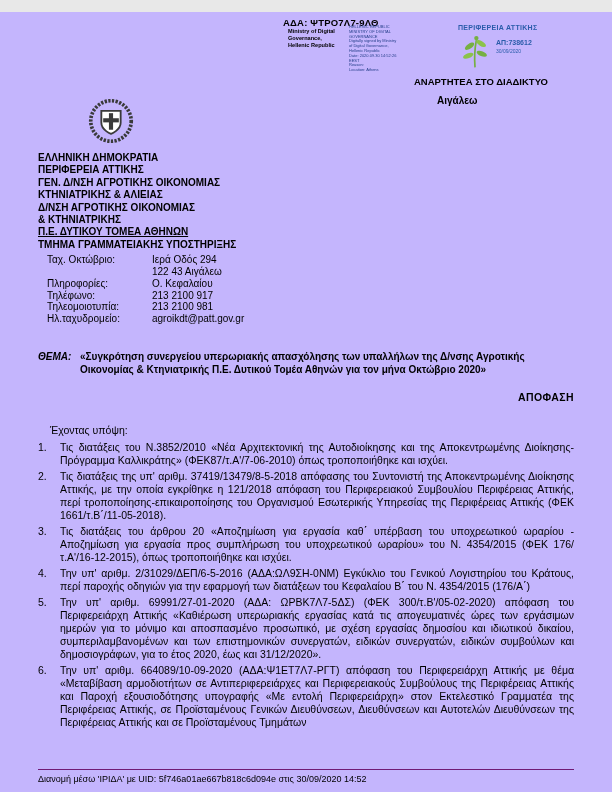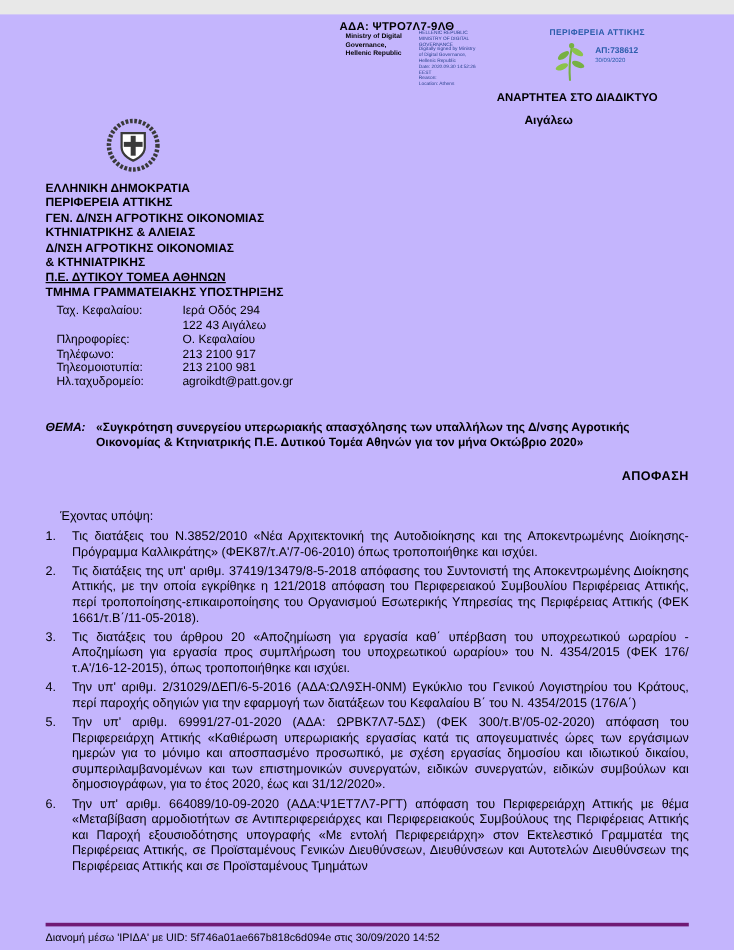--- a/index.html
+++ b/index.html
@@ -32,21 +32,21 @@
   .subject{display:flex;margin-top:26px;font-weight:700;font-size:10px;line-height:12.5px;}
   .subject-label{width:42px;flex:none;font-style:italic;}
   .subject-text{width:480px;}
   .decision-title{text-align:right;font-weight:700;font-size:10.5px;margin-top:15px;letter-spacing:.4px;}
   .preamble{margin-top:21px;padding-left:12px;font-size:10.5px;}
   .items{margin-top:5px;}
   .item{display:flex;margin-bottom:3px;font-size:10.5px;line-height:13px;}
   .item-num{width:22px;flex:none;}
   .item-text{flex:1;text-align:justify;}
   
-  .footer{position:absolute;left:38px;right:38px;top:757px;border-top:3px solid #701a75;padding-top:4px;font-size:9px;}
+  .footer{position:absolute;left:38px;right:38px;top:757px;border-top:1px solid #701a75;padding-top:4px;font-size:9px;}
 </style>
 </head>
 <body>
 
 <div class="page">
 
   <div class="ada">ΑΔΑ: ΨΤΡΟ7Λ7-9ΛΘ</div>
 
   <div class="ministry">
     <div>Ministry of Digital</div>
@@ -107,21 +107,21 @@
       <div>ΓΕΝ. Δ/ΝΣΗ ΑΓΡΟΤΙΚΗΣ ΟΙΚΟΝΟΜΙΑΣ</div>
       <div>ΚΤΗΝΙΑΤΡΙΚΗΣ &amp; ΑΛΙΕΙΑΣ</div>
       <div>Δ/ΝΣΗ ΑΓΡΟΤΙΚΗΣ ΟΙΚΟΝΟΜΙΑΣ</div>
       <div>&amp; ΚΤΗΝΙΑΤΡΙΚΗΣ</div>
       <div class="u">Π.Ε. ΔΥΤΙΚΟΥ ΤΟΜΕΑ ΑΘΗΝΩΝ</div>
       <div>ΤΜΗΜΑ ΓΡΑΜΜΑΤΕΙΑΚΗΣ ΥΠΟΣΤΗΡΙΞΗΣ</div>
     </div>
 
     <div class="contact">
       <div class="contact-row">
-        <span class="contact-label">Ταχ. Κεφαλαίου:</span>
+        <span class="contact-label">Ταχ. Οκτώβριο:</span>
         <span class="contact-value">Ιερά Οδός 294</span>
       </div>
       <div class="contact-row">
         <span class="contact-label"></span>
         <span class="contact-value">122 43 Αιγάλεω</span>
       </div>
       <div class="contact-row">
         <span class="contact-label">Πληροφορίες:</span>
         <span class="contact-value">Ο. Κεφαλαίου</span>
       </div>

